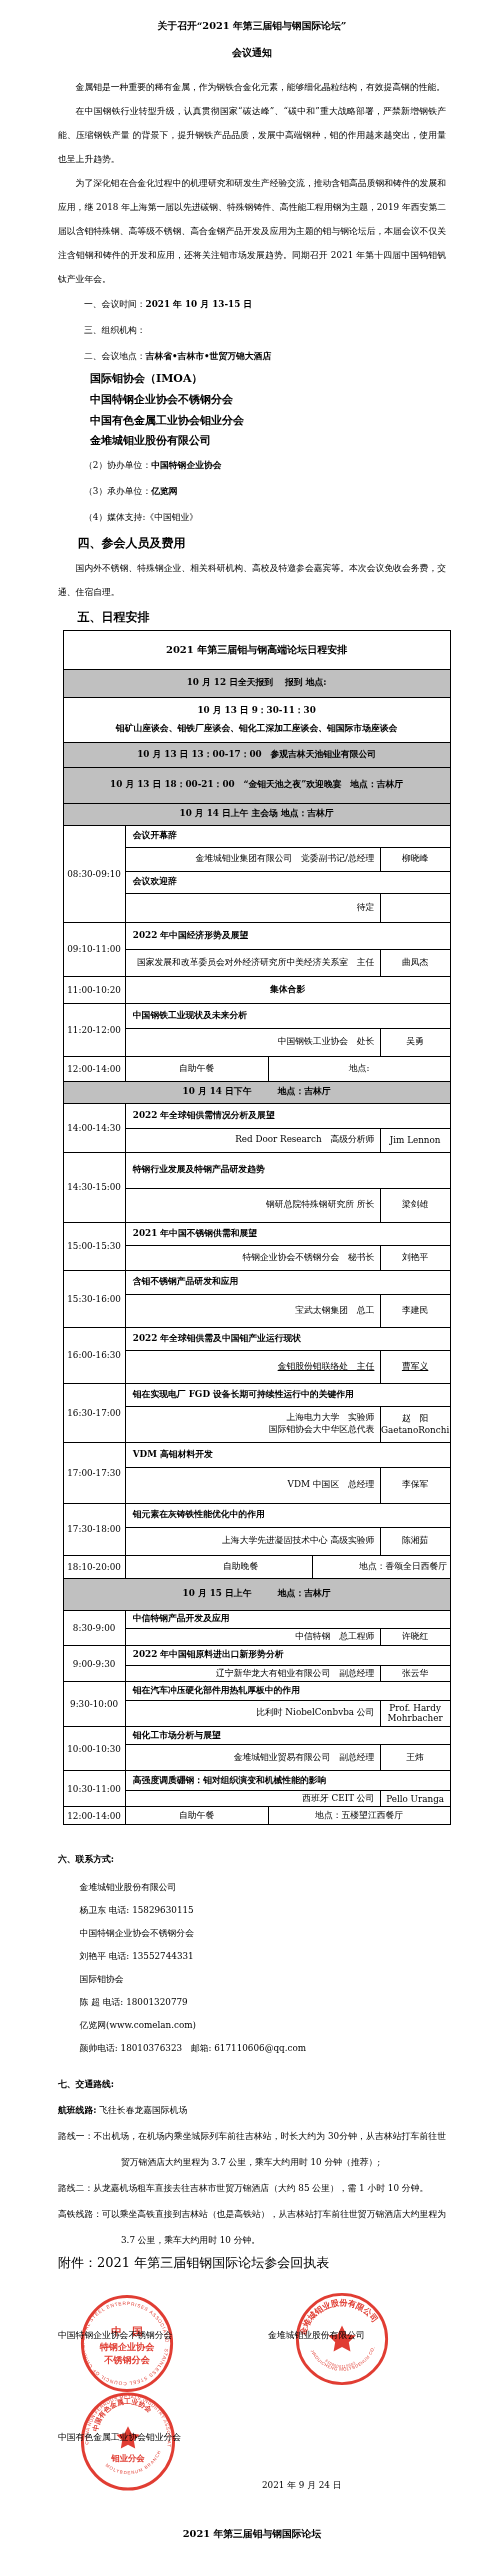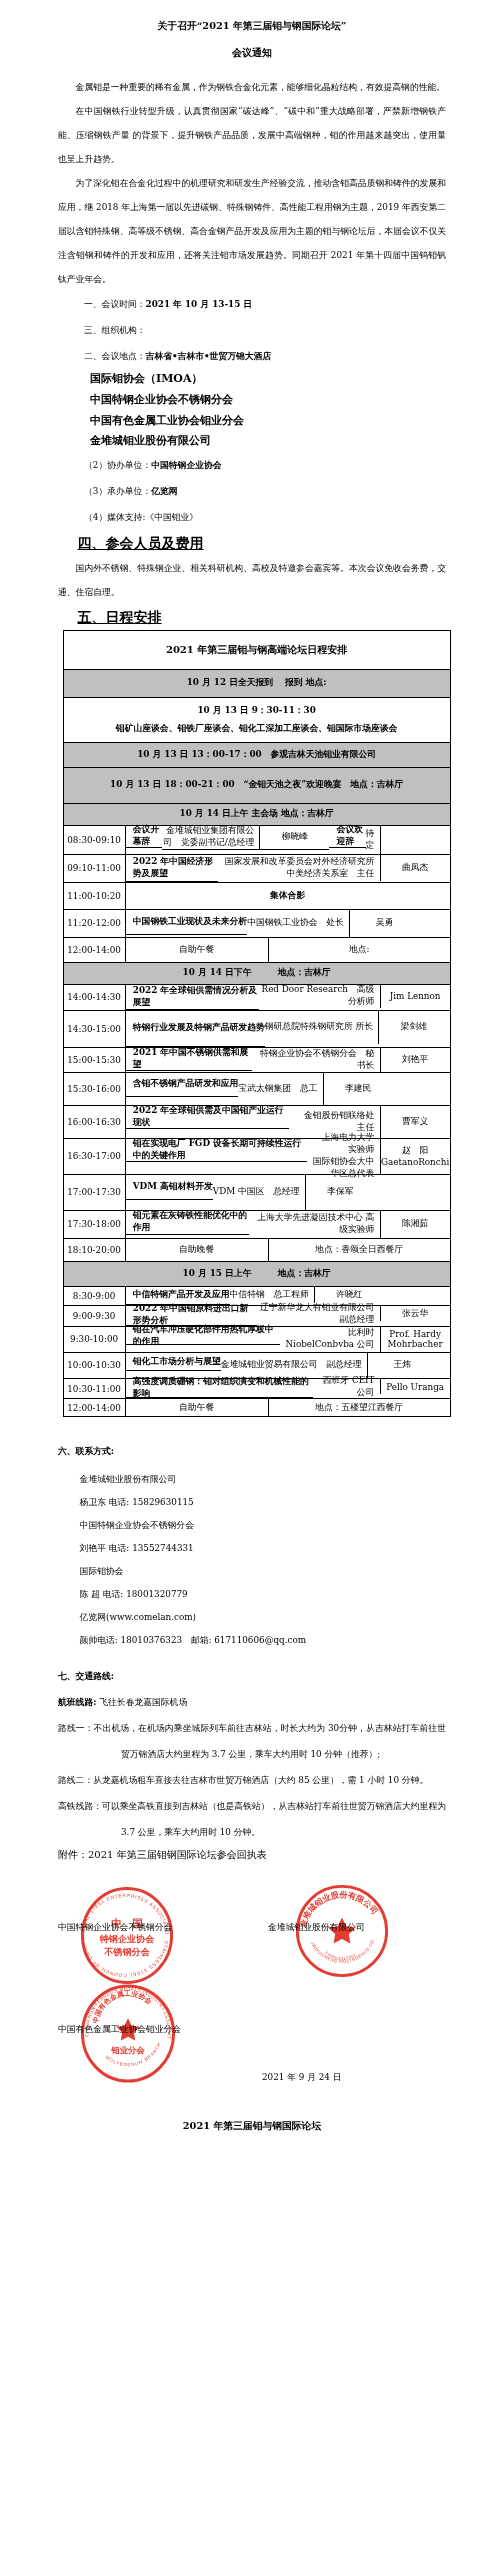--- a/index.html
+++ b/index.html
@@ -6,49 +6,49 @@
   body{width:489px;height:3091px;background:#ffffff;color:#000;
        font-family:"DejaVu Serif","Liberation Serif",serif;overflow:hidden;}
   .doc{padding:15.5px 43px 0 58px;}
   .title1{font-size:9.8px;font-weight:bold;text-align:center;line-height:15.5px;margin-top:2.1px;}
   .title2{font-size:10px;font-weight:bold;text-align:center;line-height:15.5px;margin-top:12.4px;}
   .intro{margin-top:14.4px;}
   .para{margin:0;font-size:8.8px;line-height:24px;text-indent:2em;text-align:justify;}
   .line{font-size:8.8px;line-height:26px;padding-left:26px;}
   .line .v{font-weight:bold;}
   .host-line{font-size:11px;line-height:20.6px;padding-left:32px;font-weight:bold;}
-  .sec-head{font-size:14px;font-weight:bold;line-height:26px;padding-left:19.6px;text-decoration:underline;}
+  .sec-head{font-size:12px;font-weight:bold;line-height:26px;padding-left:19.6px;}
   .sec-head2{font-size:8.8px;font-weight:bold;line-height:26px;}
   .att-para{margin:0;font-size:8.8px;line-height:24px;text-indent:2em;text-align:justify;}
   
   .sch{width:388px;margin-left:4.6px;margin-top:0;border:1px solid #000;box-sizing:border-box;font-size:8.8px;}
   .sch-row{border-bottom:1px solid #000;box-sizing:border-box;display:flex;background:#fff;}
   .sch-row:last-child{border-bottom:none;}
   .sch-title{justify-content:center;align-items:center;font-weight:bold;font-size:10px;}
   .sch-banner{justify-content:center;align-items:center;font-weight:bold;}
   .banner2{flex-direction:column;justify-content:center;align-items:center;font-weight:bold;gap:6.2px;}
   .gray{background:#c0c0c0;}
   .t-cell{width:62px;border-right:1px solid #000;display:flex;align-items:center;justify-content:center;flex-shrink:0;box-sizing:border-box;}
-  .sess-body{flex:1;display:flex;flex-direction:row;}
+  .sess-body{flex:1;display:flex;flex-direction:column;}
   .topic{font-weight:bold;padding-left:7.2px;display:flex;align-items:center;border-bottom:1px solid #000;box-sizing:border-box;}
   .spk{display:flex;box-sizing:border-box;}
   .spk.mid{border-bottom:1px solid #000;}
   .spk-org{flex:1;display:flex;flex-direction:column;justify-content:center;align-items:flex-end;padding-right:5.2px;white-space:pre-line;text-align:right;}
   .spk-name{width:70px;border-left:1px solid #000;display:flex;flex-direction:column;justify-content:center;align-items:center;text-align:center;white-space:pre-line;box-sizing:border-box;}
   .photo-body{flex:1;display:flex;align-items:center;justify-content:center;font-weight:bold;}
   .meal-left{width:143px;border-right:1px solid #000;display:flex;align-items:center;justify-content:center;box-sizing:border-box;}
   .meal-right{flex:1;display:flex;align-items:center;justify-content:center;}
   
   .contact-org{font-size:8.8px;line-height:23px;padding-left:21.6px;}
   .contact-person{font-size:8.8px;line-height:23px;padding-left:21.6px;}
   
   .tr-line{font-size:8.8px;line-height:26px;}
   .tr-line b{font-weight:bold;}
   .hang{font-size:8.8px;line-height:26px;padding-left:63px;text-indent:-63px;margin:0;text-align:justify;}
-  .att-note{font-size:10px;line-height:20.6px;}
+  .att-note{font-size:13px;line-height:20.6px;}
   
   .stamps{position:relative;height:242px;margin-top:6.2px;}
   .stamp{position:absolute;opacity:.88;}
   .stamp-org{position:absolute;font-size:8.8px;white-space:nowrap;}
   .stamp-date{position:absolute;font-size:8.8px;white-space:nowrap;}
   
   .rf-title{font-size:9.8px;font-weight:bold;text-align:center;margin-top:6.2px;}
 </style>
 </head>
 <body>
@@ -176,21 +176,21 @@
           <div class="spk" style="height: 32px;">
             <div class="spk-org">宝武太钢集团　总工</div>
             <div class="spk-name">李建民</div>
           </div>
         </div>
       </div>
       <div class="sch-row">
         <div class="t-cell">16:00-16:30</div>
         <div class="sess-body">
           <div class="topic" style="height: 23px;">2022 年全球钼供需及中国钼产业运行现状</div>
-          <div class="spk" style="height: 32px;">
+          <div class="spk" style="height: 32px; text-decoration: underline;">
             <div class="spk-org">金钼股份钼联络处　主任</div>
             <div class="spk-name">曹军义</div>
           </div>
         </div>
       </div>
       <div class="sch-row">
         <div class="t-cell">16:30-17:00</div>
         <div class="sess-body">
           <div class="topic" style="height: 23px;">钼在实现电厂 FGD 设备长期可持续性运行中的关键作用</div>
           <div class="spk" style="height: 35px;">
@@ -214,26 +214,26 @@
       <div class="sch-row">
         <div class="t-cell">17:30-18:00</div>
         <div class="sess-body">
           <div class="topic" style="height: 24px;">钼元素在灰铸铁性能优化中的作用</div>
           <div class="spk" style="height: 27px;">
             <div class="spk-org">上海大学先进凝固技术中心 高级实验师</div>
             <div class="spk-name">陈湘茹</div>
           </div>
         </div>
       </div>
-      <div class="sch-row" style="height: 23px;">
+      <div class="sch-row" style="height: 23px; gap: 44px;">
         <div class="t-cell">18:10-20:00</div>
         <div class="meal-left">自助晚餐</div>
         <div class="meal-right">地点：香颂全日西餐厅</div>
       </div>
-      <div class="sch-row sch-banner gray" style="height: 25px;">10 月 15 日上午　　　地点：吉林厅</div>
+      <div class="sch-row sch-banner gray" style="height: 32px;">10 月 15 日上午　　　地点：吉林厅</div>
       <div class="sch-row">
         <div class="t-cell">8:30-9:00</div>
         <div class="sess-body">
           <div class="topic" style="height: 18px;">中信特钢产品开发及应用</div>
           <div class="spk" style="height: 16px;">
             <div class="spk-org">中信特钢　总工程师</div>
             <div class="spk-name">许晓红</div>
           </div>
         </div>
       </div>

